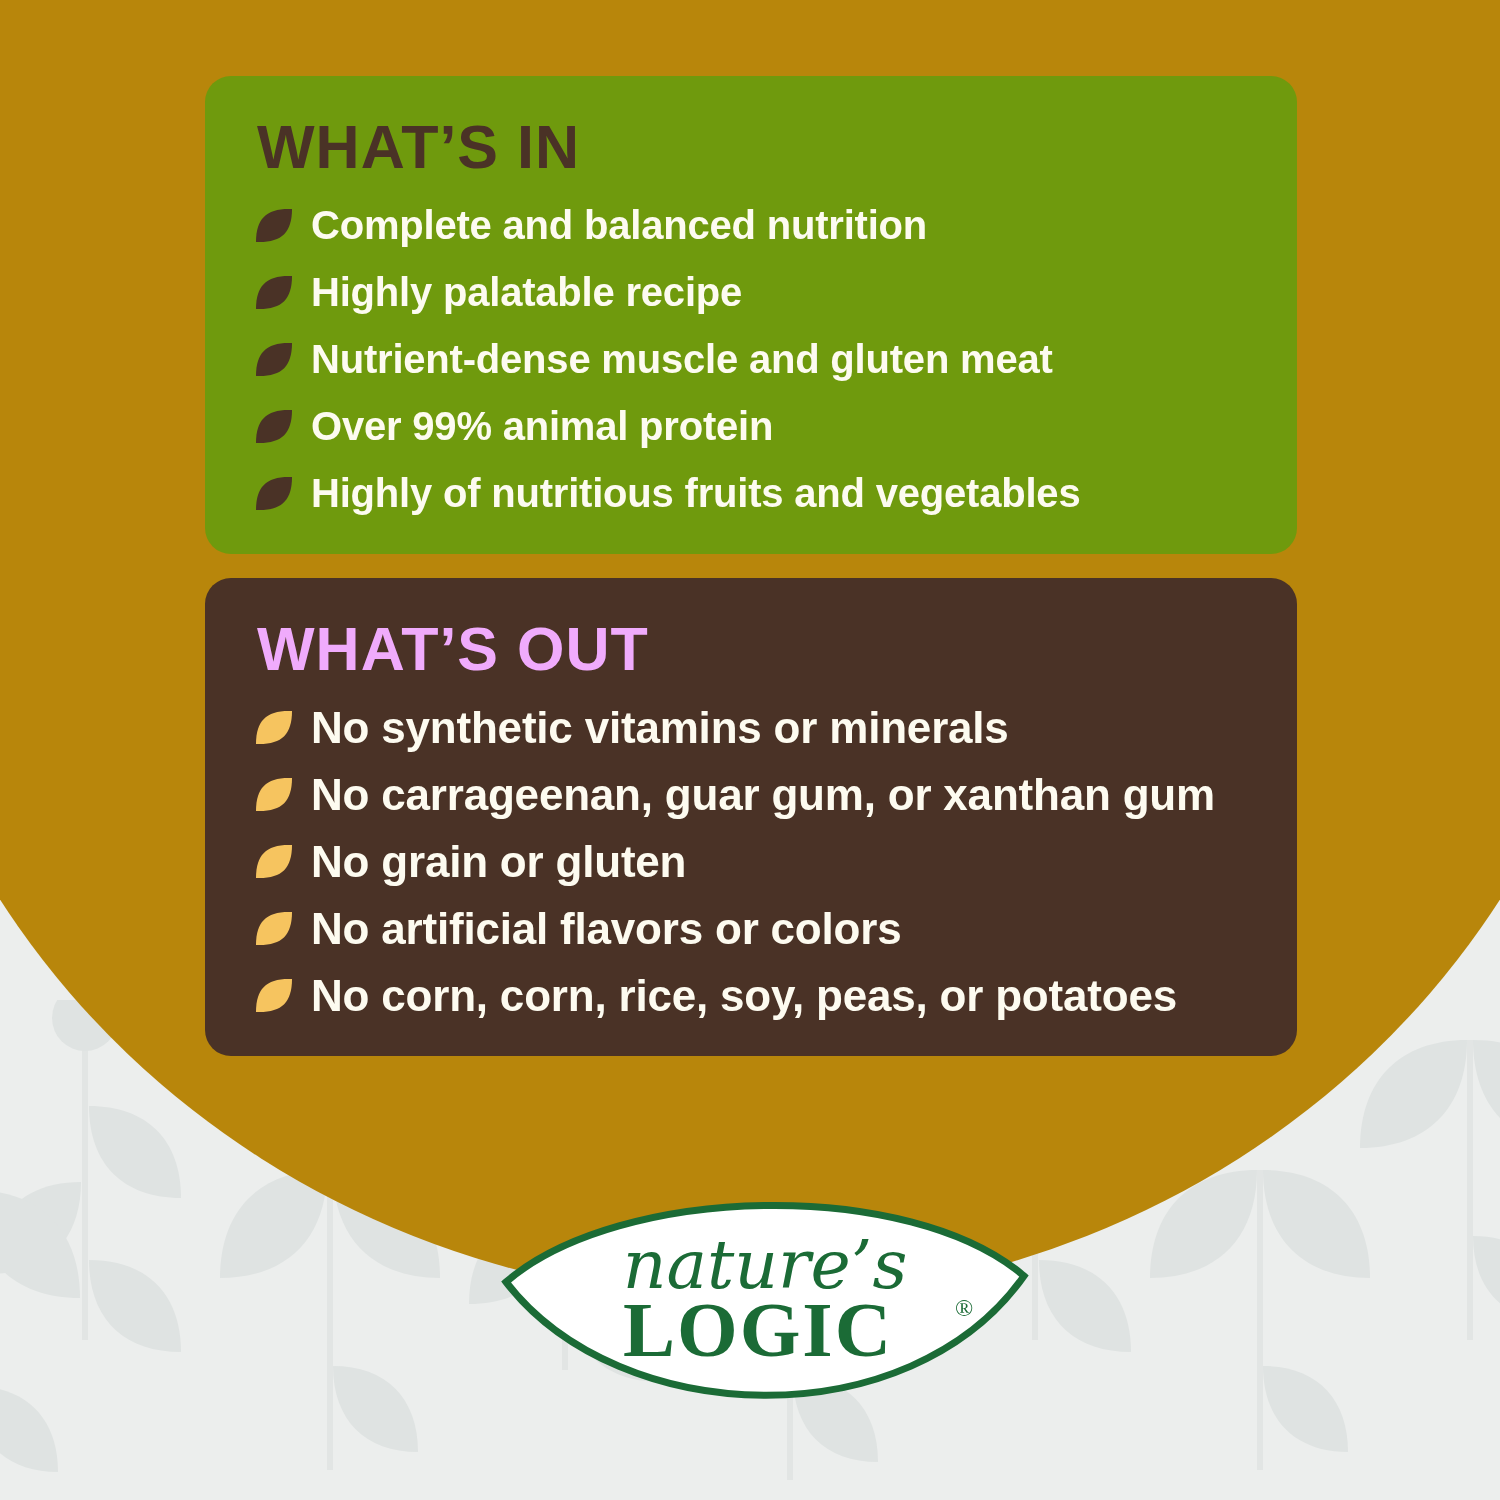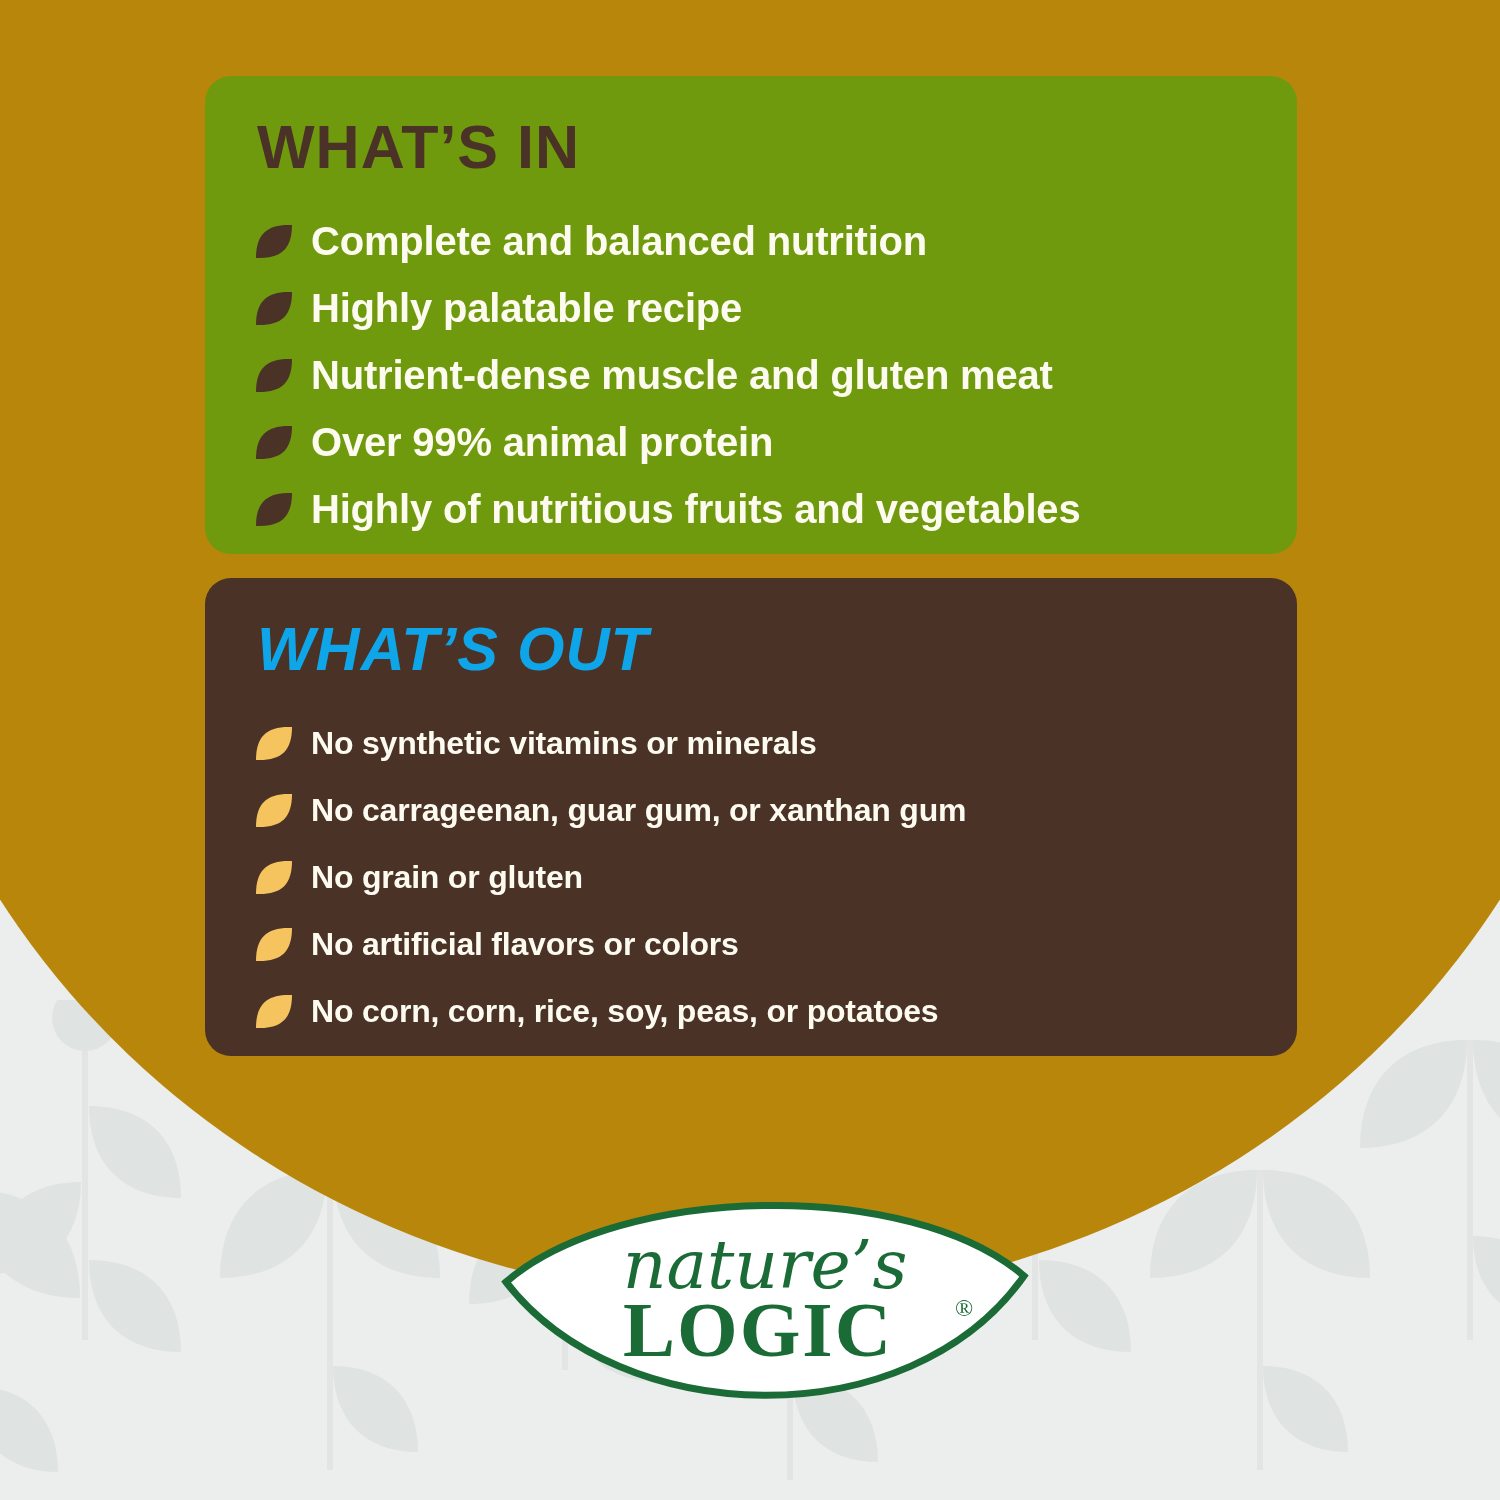--- a/index.html
+++ b/index.html
@@ -49,26 +49,26 @@
   }
 
   .card-title {
     position:absolute;
     left:52px; top:36px;
     font-size:61px;
     font-weight:bold;
     letter-spacing:1px;
   }
   #card-in .card-title { color:#4a3226; }
-  #card-out .card-title { color:#0ea5e9;font-style:italic; }
+  #card-out .card-title { color:#f0abfc; }
 
   .bullet-list {
     position:absolute;
     left:48px;
-    top:132px;
+    top:116px;
     right:20px;
     list-style:none;
   }
   .bullet-item {
     display:flex;
     align-items:center;
     height:67px;
   }
   .bullet-leaf {
     flex:0 0 auto;
@@ -76,21 +76,21 @@
     margin-right:16px;
     display:block;
   }
   .bullet-text {
     font-size:40px;
     font-weight:bold;
     color:#fdfbf0;
     white-space:nowrap;
     letter-spacing:-0.2px;
   }
-  #card-out .bullet-text { font-size:32px; }
+  #card-out .bullet-text { font-size:44px; }
 
   
   #logo {
     position:absolute;
     left:500px; top:1190px;
     width:530px; height:245px;
   }
   #logo svg { display:block; width:100%; height:100%; }
 </style>
 </head>

